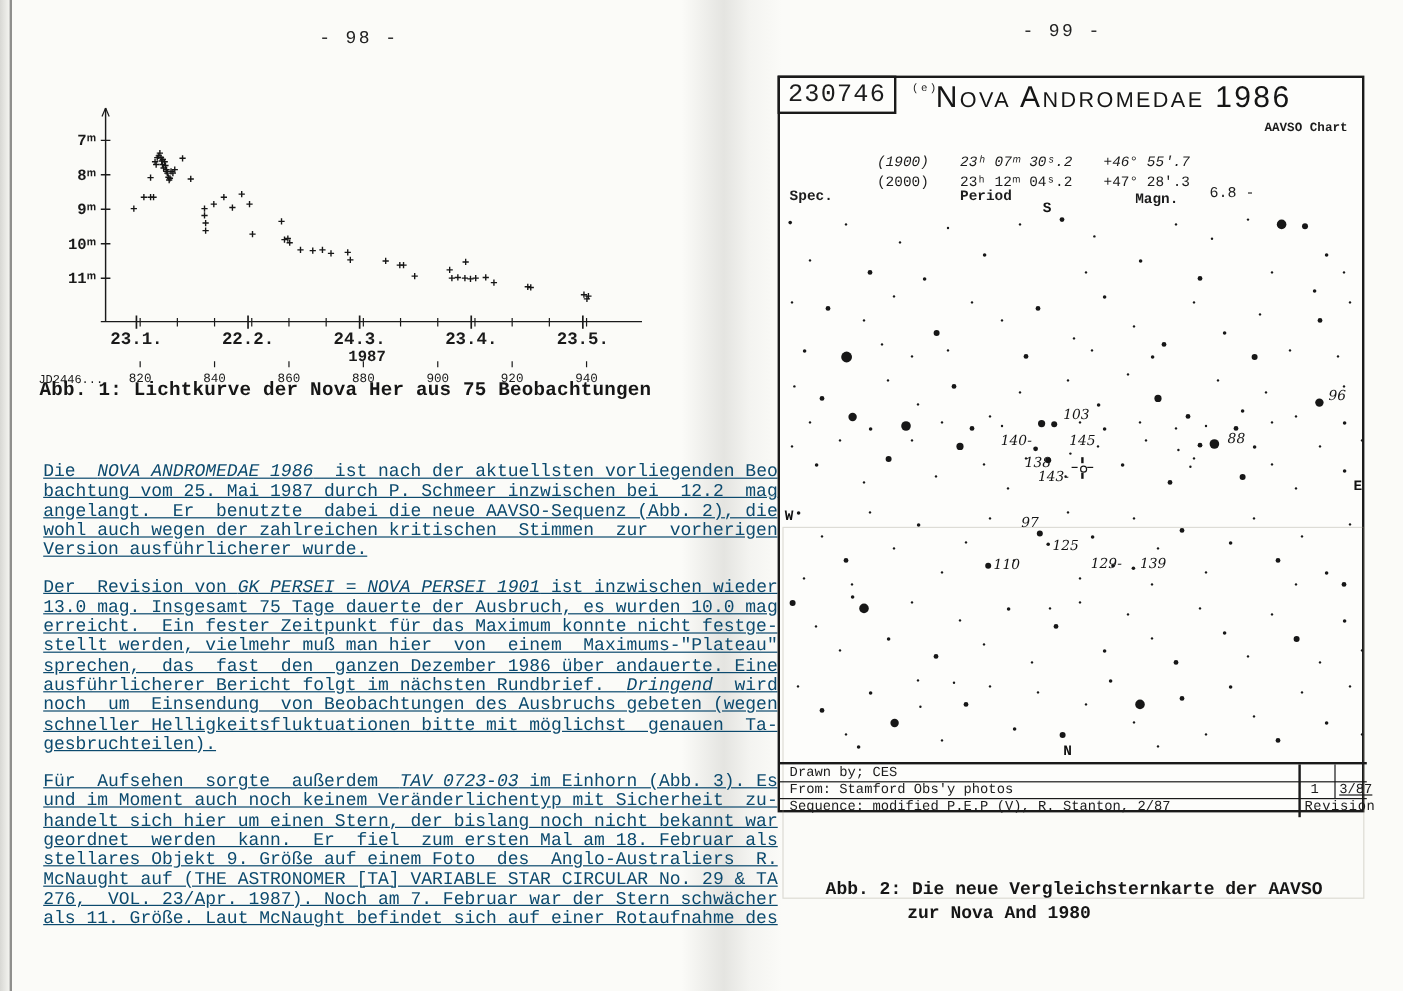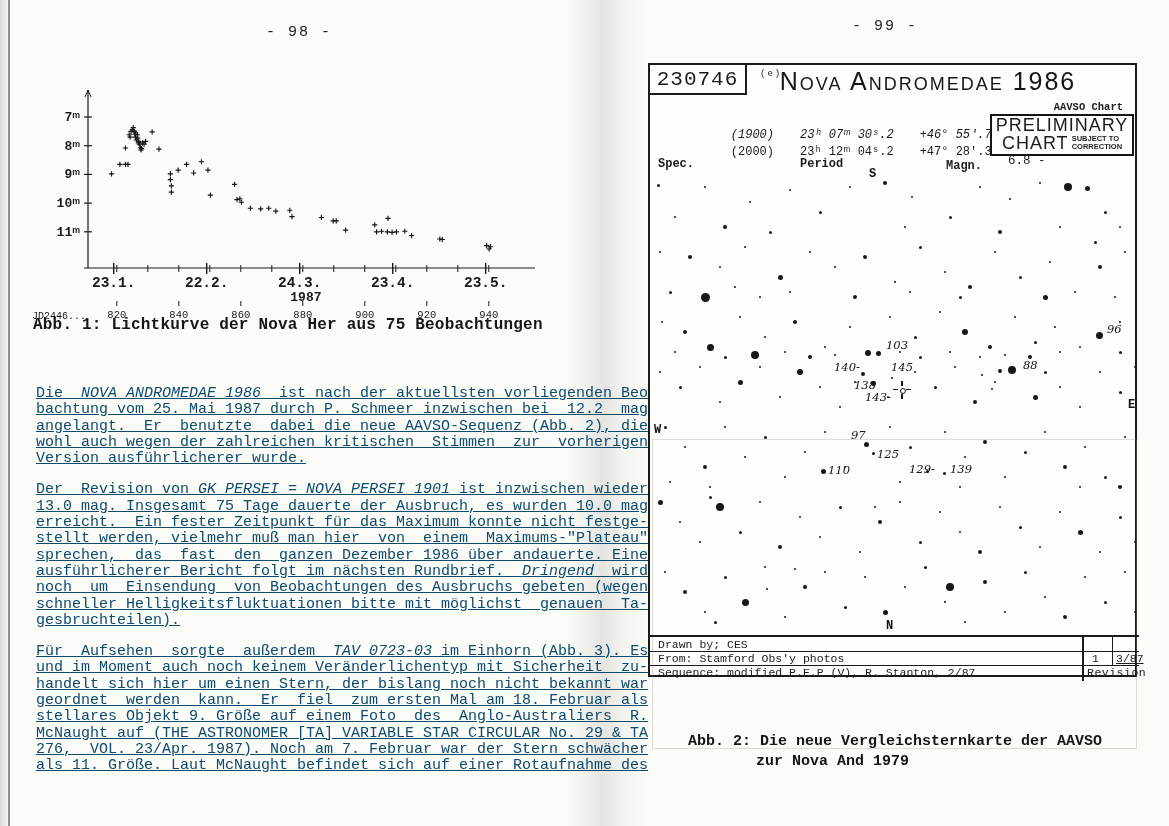--- a/index.html
+++ b/index.html
@@ -254,30 +254,20 @@
   <div id="charttitle">Nova Andromedae 1986</div>
   <div id="aavsochart">AAVSO Chart</div>
 
   <div class="coordrow" id="coord1900">
     <span>(1900)</span><span>23ʰ 07ᵐ 30ˢ.2</span><span>+46° 55ʹ.7</span>
   </div>
   <div class="coordrow" id="coord2000">
     <span>(2000)</span><span>23ʰ 12ᵐ 04ˢ.2</span><span>+47° 28ʹ.3</span>
   </div>
 
-  <div id="stampbox">
-    <div id="stamp1">PRELIMINARY</div>
-    <div id="stamprow">
-      <span id="stamp2">CHART</span>
-      <span id="stampsub">
-        <span>SUBJECT TO</span><br>
-        <span>CORRECTION</span>
-      </span>
-    </div>
-  </div>
 
   <div id="specrow">
     <span id="speclbl">Spec.</span>
     <span id="periodlbl">Period</span>
     <span id="magnlbl">Magn.</span>
     <span id="magnval">6.8 -</span>
   </div>
 
   <div id="starfield">
     <div id="bleedbox"></div>
@@ -521,13 +511,13 @@
     <div id="revbox">
       <div id="revdiv"></div>
       <span id="revnum">1</span>
       <span id="revdate">3/87</span>
       <span id="revlabel">Revision</span>
     </div>
   </div>
 </div>
 
 <div id="caption2a" class="cap">Abb. 2: Die neue Vergleichsternkarte der AAVSO</div>
-<div id="caption2b" class="cap">zur Nova And 1979</div>
+<div id="caption2b" class="cap">zur Nova And 1980</div>
 
 </body></html>

